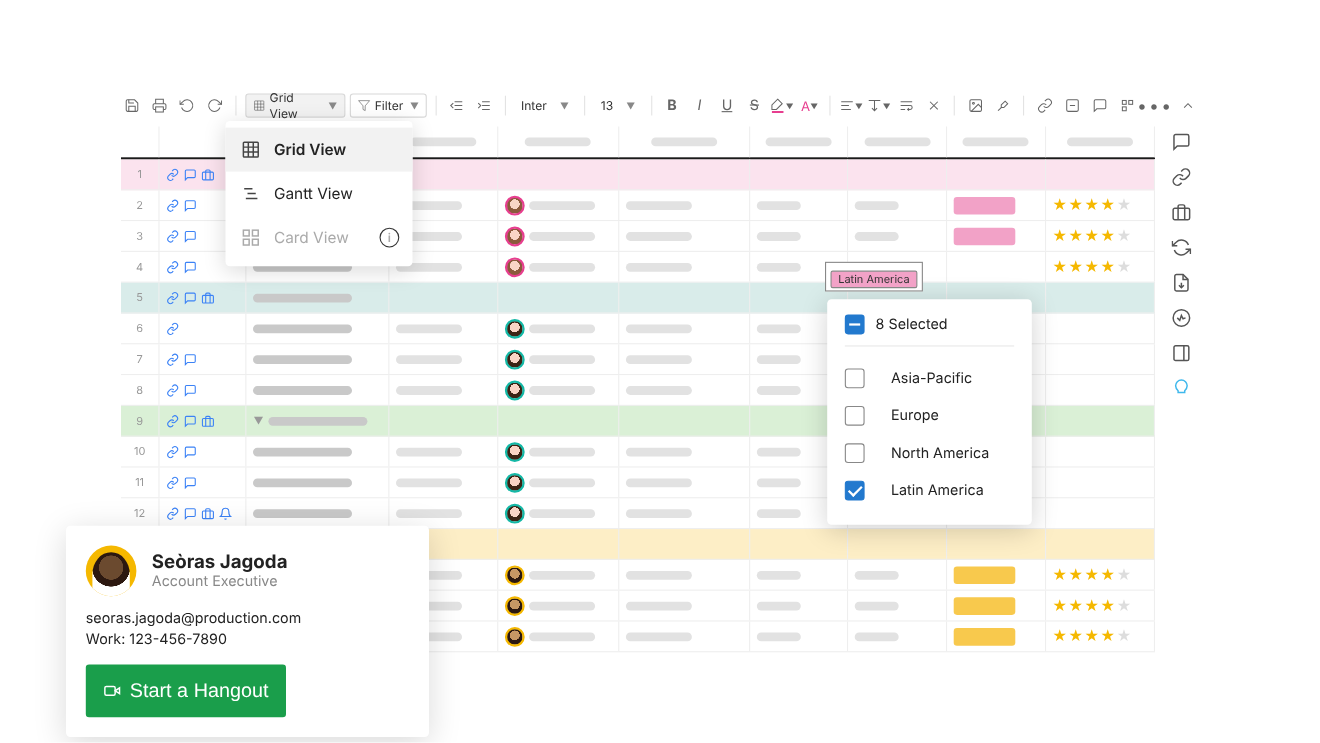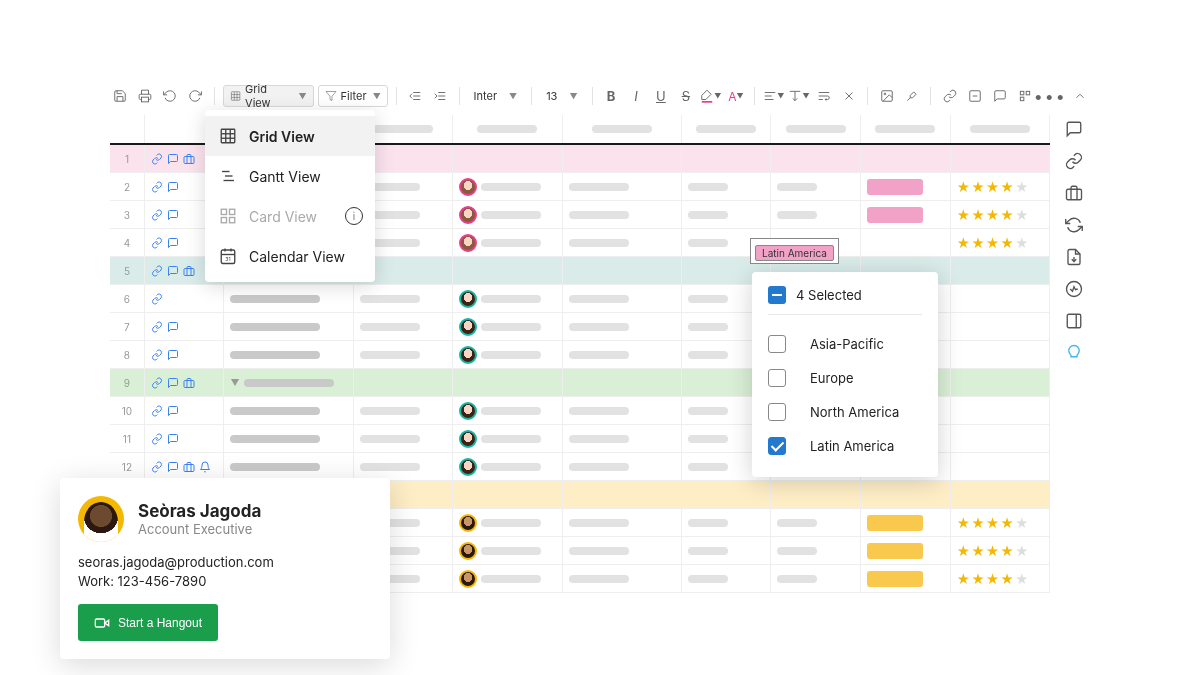--- a/index.html
+++ b/index.html
@@ -62,21 +62,21 @@
   .fp-cb { width: 18px; height: 18px; border: 1.5px solid #888; border-radius: 3px; flex-shrink: 0; }
   .fp-cb.checked { background: #2279ce; border-color: #2279ce; position: relative; }
   .fp-cb.checked::after { content: ''; position: absolute; left: 5px; top: 1px; width: 5px; height: 10px; border: solid #fff; border-width: 0 2px 2px 0; transform: rotate(45deg); }
   .contact-card { position: absolute; left: 60px; top: 478px; width: 330px; background: #fff; border-radius: 4px; box-shadow: 0 6px 30px rgba(0,0,0,.15); padding: 18px; }
   .cc-top { display: flex; gap: 14px; align-items: center; margin-bottom: 12px; }
   .cc-av { width: 46px; height: 46px; border-radius: 50%; background: #f5b800; overflow: hidden; position: relative; }
   .cc-av::after { content:''; position:absolute; inset: 6px 6px 0 6px; background: radial-gradient(circle at 50% 35%, #6b4a2f 35%, #2c1810 36%, #2c1810 55%, #fff 56%); border-radius: 50% 50% 0 0; }
   .cc-name { font-size: 17px; font-weight: 700; }
   .cc-role { font-size: 13px; color: #888; }
   .cc-email, .cc-phone { font-size: 13px; margin-bottom: 3px; }
-  .cc-btn { margin-top: 12px; background: #1a9e4b; color: #fff; border: none; height: 37px; padding: 12px 16px; border-radius: 3px; font-size: 12px; display: inline-flex; align-items: center; gap: 8px; cursor: pointer; }
+  .cc-btn { margin-top: 12px; background: #1a9e4b; color: #fff; border: none; height: 48px; padding: 12px 16px; border-radius: 3px; font-size: 18px; display: inline-flex; align-items: center; gap: 8px; cursor: pointer; }
   .cc-btn svg { width: 16px; height: 16px; stroke: #fff; fill: none; stroke-width: 2; }
   .dock { position: absolute; right: 110px; top: 120px; width: 32px; display: flex; flex-direction: column; gap: 14px; align-items: center; }
   .dock .di { width: 18px; height: 18px; color: #555; cursor: pointer; }
   .dock .di svg { width: 18px; height: 18px; stroke: currentColor; fill: none; stroke-width: 1.8; }
   .dock .balloon { color: #3fb8ec; }
   .ph-head { background: #e2e2e2; height: 8px; border-radius: 6px; width: 60px; margin: 0 auto; }
 </style>
 </head>
 <body>
 
@@ -804,36 +804,26 @@
   <div class="vm-item dim">
     <svg viewBox="0 0 24 24">
         <rect x="3" y="3" width="7" height="7"></rect>
         <rect x="14" y="3" width="7" height="7"></rect>
         <rect x="3" y="14" width="7" height="7"></rect>
         <rect x="14" y="14" width="7" height="7"></rect>
       </svg>
     <span>Card View</span>
     <span class="vm-info">i</span>
   </div>
-  <div class="vm-item">
-    <svg viewBox="0 0 24 24">
-        <rect x="3" y="4" width="18" height="18" rx="2"></rect>
-        <line x1="16" y1="2" x2="16" y2="6"></line>
-        <line x1="8" y1="2" x2="8" y2="6"></line>
-        <line x1="3" y1="10" x2="21" y2="10"></line>
-        <text x="12" y="18" font-size="7" fill="#444" stroke="none" text-anchor="middle">31</text>
-      </svg>
-    <span>Calendar View</span>
-  </div>
 </div>
 
 <div class="filter-pop">
   <div class="fp-head">
     <div class="fp-head-ic"></div>
-    <span>4 Selected</span>
+    <span>8 Selected</span>
   </div>
   <div class="fp-div"></div>
   <div id="fp-opts">
       <div class="fp-opt">
         <div class="fp-cb "></div>
         <span>Asia-Pacific</span>
       </div>
       <div class="fp-opt">
         <div class="fp-cb "></div>
         <span>Europe</span>

